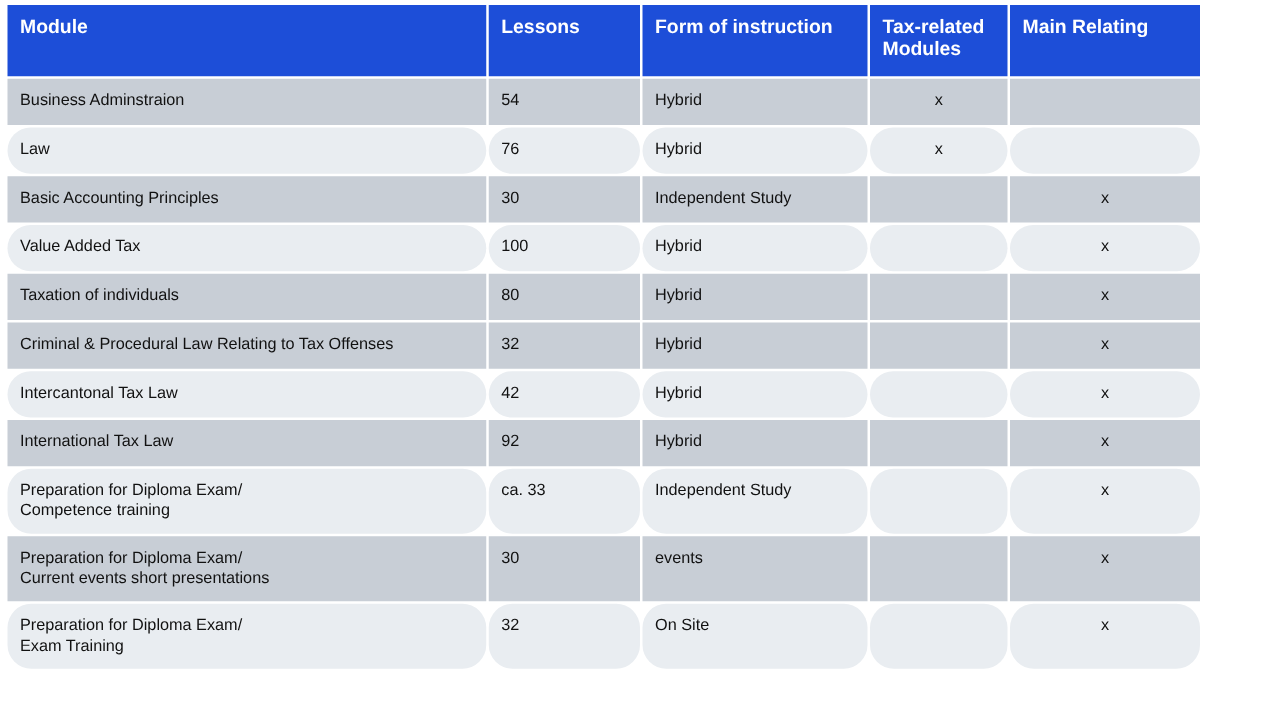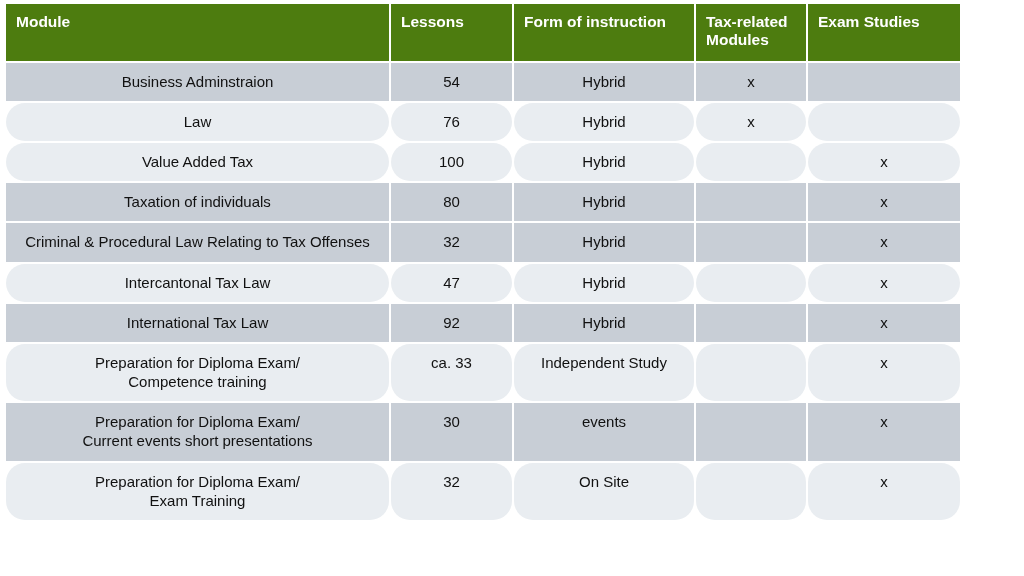--- a/index.html
+++ b/index.html
@@ -22,37 +22,36 @@
   }
   table.modules {
     border-collapse: separate;
     border-spacing: 2px 2px;
     width: 948px;
     margin-left: 4px;
     margin-top: 2px;
     table-layout: fixed;
   }
   table.modules th {
-    background: #4d7c0f;
+    background: #1d4ed8;
     color: #ffffff;
     font-size: 15.5px;
     font-weight: bold;
     text-align: left;
     padding: 9px 10px 11px 10px;
     vertical-align: top;
     line-height: 1.18;
   }
   table.modules td {
-    font-size: 15px;
+    font-size: 13px;
     color: #111111;
     padding: 9px 10px 10px 10px;
     vertical-align: top;
     line-height: 1.28;
     height: 18px;
-    text-align: center;
   }
   tr.row-dark td { background: #c8ced6; }
   tr.row-light td { background: #e9edf1; border-radius: 19px; }
 
   
   col.c-module   { width: 383px; }
   col.c-lessons  { width: 121px; }
   col.c-form     { width: 180px; }
   col.c-tax      { width: 110px; }
   col.c-main     { width: 152px; }
@@ -70,37 +69,44 @@
       <col class="c-form">
       <col class="c-tax">
       <col class="c-main">
     </colgroup>
     <thead>
       <tr>
         <th>Module</th>
         <th>Lessons</th>
         <th>Form of instruction</th>
         <th>Tax-related Modules</th>
-        <th>Exam Studies</th>
+        <th>Main Relating</th>
       </tr>
     </thead>
     <tbody>
       <tr class="row-dark">
         <td class="nowrap-break">Business Adminstraion</td>
         <td>54</td>
         <td>Hybrid</td>
         <td class="mark">x</td>
         <td class="mark"></td>
       </tr>
       <tr class="row-light">
         <td class="nowrap-break">Law</td>
         <td>76</td>
         <td>Hybrid</td>
         <td class="mark">x</td>
         <td class="mark"></td>
+      </tr>
+      <tr class="row-dark">
+        <td class="nowrap-break">Basic Accounting Principles</td>
+        <td>30</td>
+        <td>Independent Study</td>
+        <td class="mark"></td>
+        <td class="mark">x</td>
       </tr>
       <tr class="row-light">
         <td class="nowrap-break">Value Added Tax</td>
         <td>100</td>
         <td>Hybrid</td>
         <td class="mark"></td>
         <td class="mark">x</td>
       </tr>
       <tr class="row-dark">
         <td class="nowrap-break">Taxation of individuals</td>
@@ -111,21 +117,21 @@
       </tr>
       <tr class="row-dark">
         <td class="nowrap-break">Criminal &amp; Procedural Law Relating to Tax Offenses</td>
         <td>32</td>
         <td>Hybrid</td>
         <td class="mark"></td>
         <td class="mark">x</td>
       </tr>
       <tr class="row-light">
         <td class="nowrap-break">Intercantonal Tax Law</td>
-        <td>47</td>
+        <td>42</td>
         <td>Hybrid</td>
         <td class="mark"></td>
         <td class="mark">x</td>
       </tr>
       <tr class="row-dark">
         <td class="nowrap-break">International Tax Law</td>
         <td>92</td>
         <td>Hybrid</td>
         <td class="mark"></td>
         <td class="mark">x</td>

